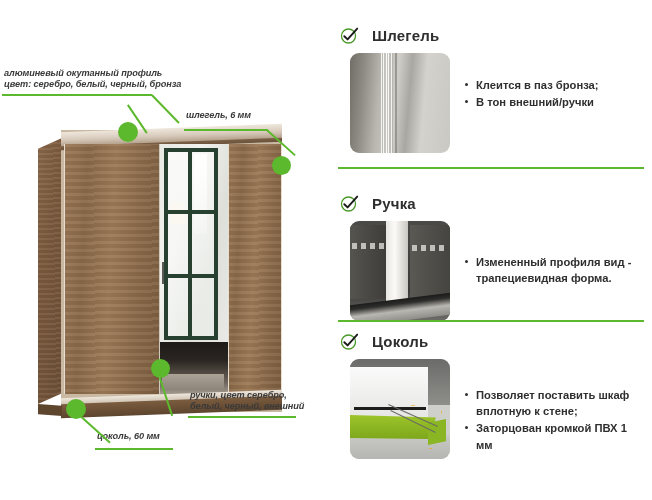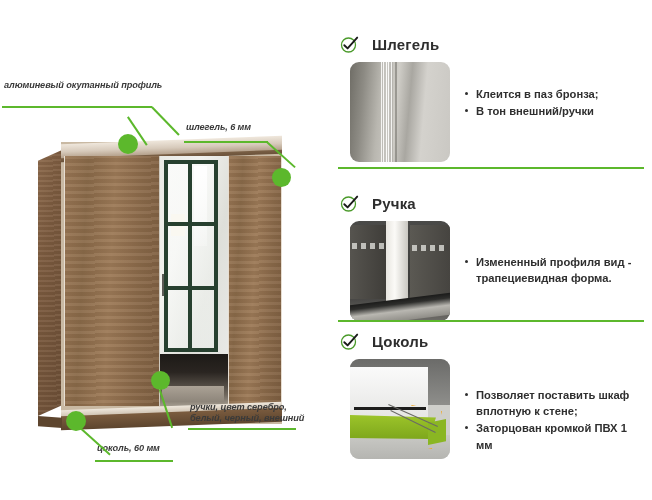--- a/index.html
+++ b/index.html
@@ -4,21 +4,21 @@
 <style>
   html,body{margin:0;padding:0;}
   body{
     width:652px;height:500px;background:#ffffff;overflow:hidden;
     font-family:"Liberation Sans","DejaVu Sans",sans-serif;
     position:relative;
   }
   .page{position:relative;width:652px;height:500px;}
 
   
-  .left-col{position:absolute;left:0;top:16px;width:330px;height:432px;}
+  .left-col{position:absolute;left:0;top:4px;width:330px;height:432px;}
 
   .ann{position:absolute;font-style:italic;font-weight:bold;color:#3a3a3a;
        line-height:1.22;letter-spacing:-0.1px;}
   .ann .ln{display:block;white-space:nowrap;}
 
   .ann-profile{left:4px;top:64px;font-size:9.2px;}
   .ann-shlegel{left:186px;top:106px;font-size:9.2px;}
   .ann-handles{left:190px;top:386px;font-size:9.2px;}
   .ann-plinth{left:97px;top:427px;font-size:9.2px;}
 
@@ -84,21 +84,21 @@
   .rail{position:absolute;left:23px;top:266px;width:221px;height:9px;
     background:linear-gradient(180deg,#efe8dd,#c3b5a3);transform:skewY(-2.2deg);}
   .plinth{position:absolute;left:23px;top:272px;width:221px;height:14px;
     background:linear-gradient(180deg,#7b5c3f,#5d452e);transform:skewY(-2.2deg);}
   .plinth-face{position:absolute;left:0px;top:276px;width:24px;height:12px;
     background:#5d452e;clip-path:polygon(0 0,100% 14%,100% 100%,0 86%);}
 
   
   .right-col{position:absolute;left:330px;top:0;width:322px;height:500px;}
   .section{position:absolute;left:0;width:322px;}
-  .sec1{top:22px;margin-top:9px;}
+  .sec1{top:22px;}
   .sec2{top:190px;}
   .sec3{top:328px;}
 
   .sec-head{display:flex;align-items:center;height:26px;padding-left:10px;}
   .check{width:19px;height:19px;position:relative;flex:0 0 auto;}
   .check svg{position:absolute;left:0;top:0;}
   .sec-title{font-size:15px;font-weight:bold;color:#2e2e2e;margin-left:13px;
     letter-spacing:.2px;}
 
   .sec-body{display:flex;align-items:flex-start;padding-left:20px;margin-top:5px;}
@@ -199,20 +199,21 @@
 
       <div class="door door-r"></div>
 
       <div class="rail"></div>
       <div class="plinth"></div>
       <div class="plinth-face"></div>
     </div>
 
     <div class="ann ann-profile">
       <span class="ln">алюминевый окутанный профиль</span>
+      <span class="ln">цвет: серебро, белый, черный, бронза</span>
     </div>
     <div class="uline ul-profile"></div>
     <div class="leader" style="left:152px;top:90px;width:39px;transform:rotate(46deg);"></div>
     <div class="dot" style="left:118px;top:118px;width:20px;height:20px;"></div>
     <div class="leader" style="left:128px;top:100px;width:34px;transform:rotate(56deg);"></div>
 
     <div class="ann ann-shlegel">
       <span class="ln">шлегель, 6 мм</span>
     </div>
     <div class="uline ul-shlegel"></div>

